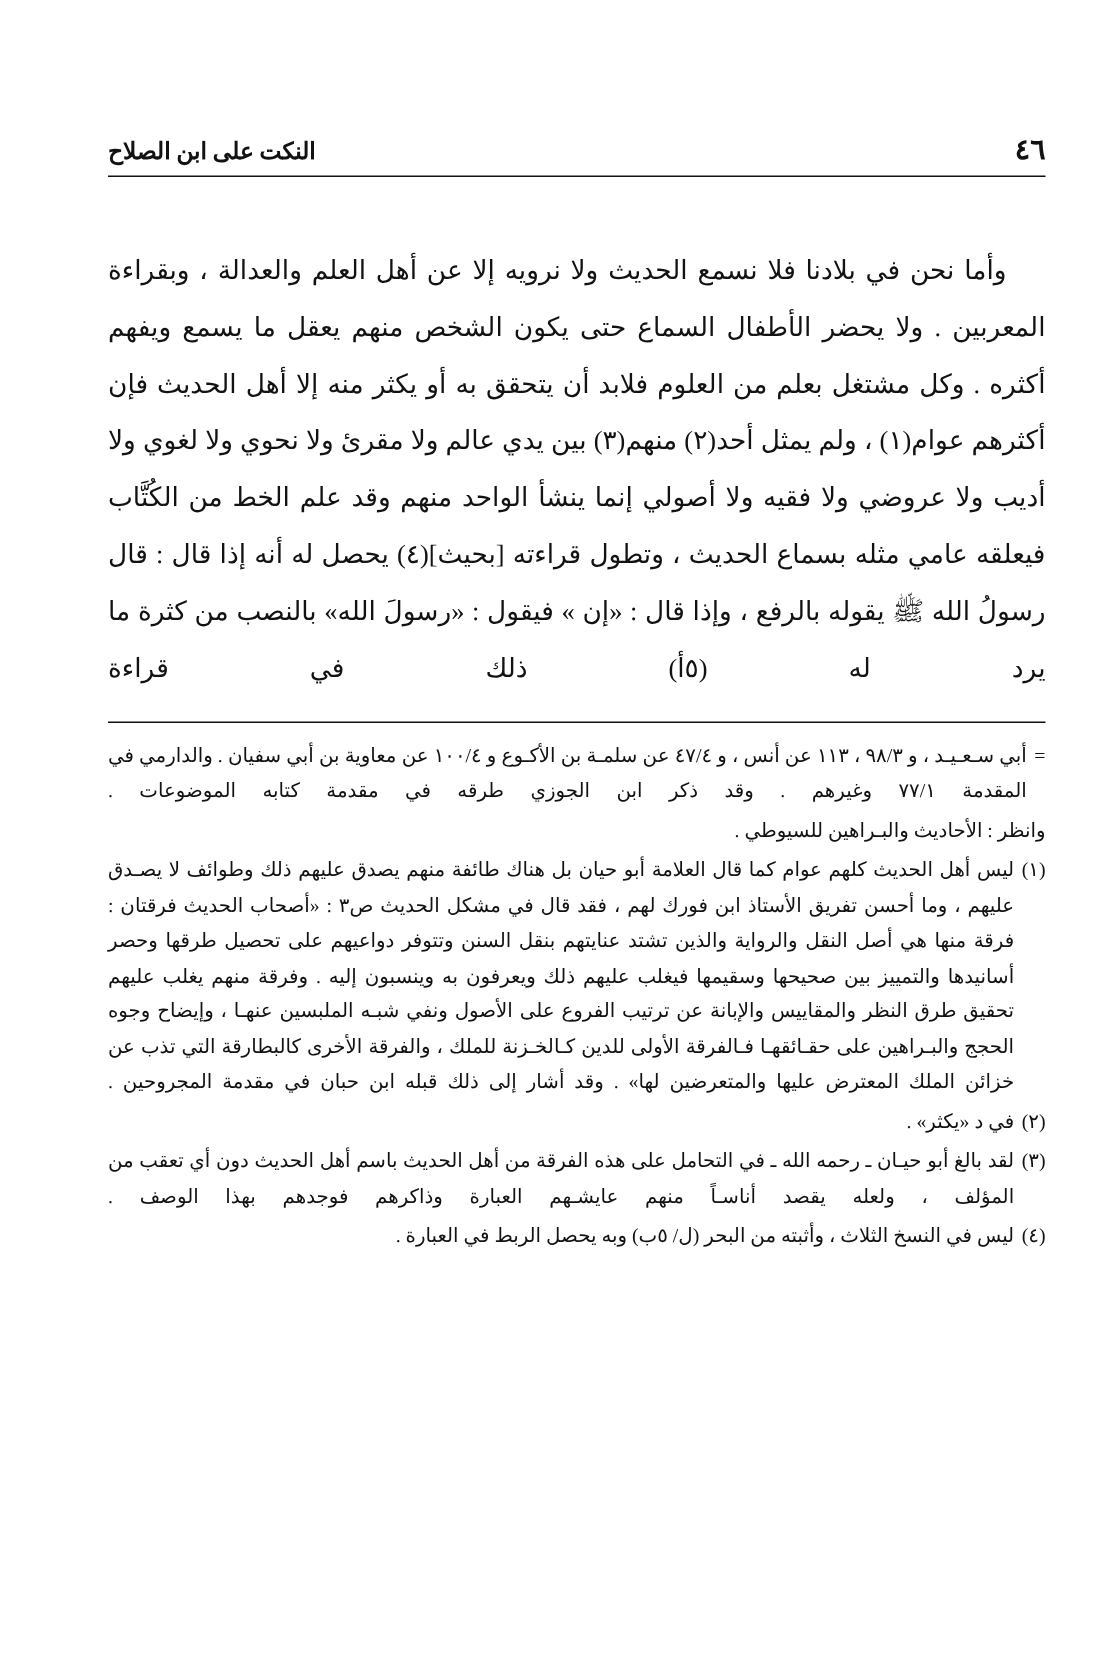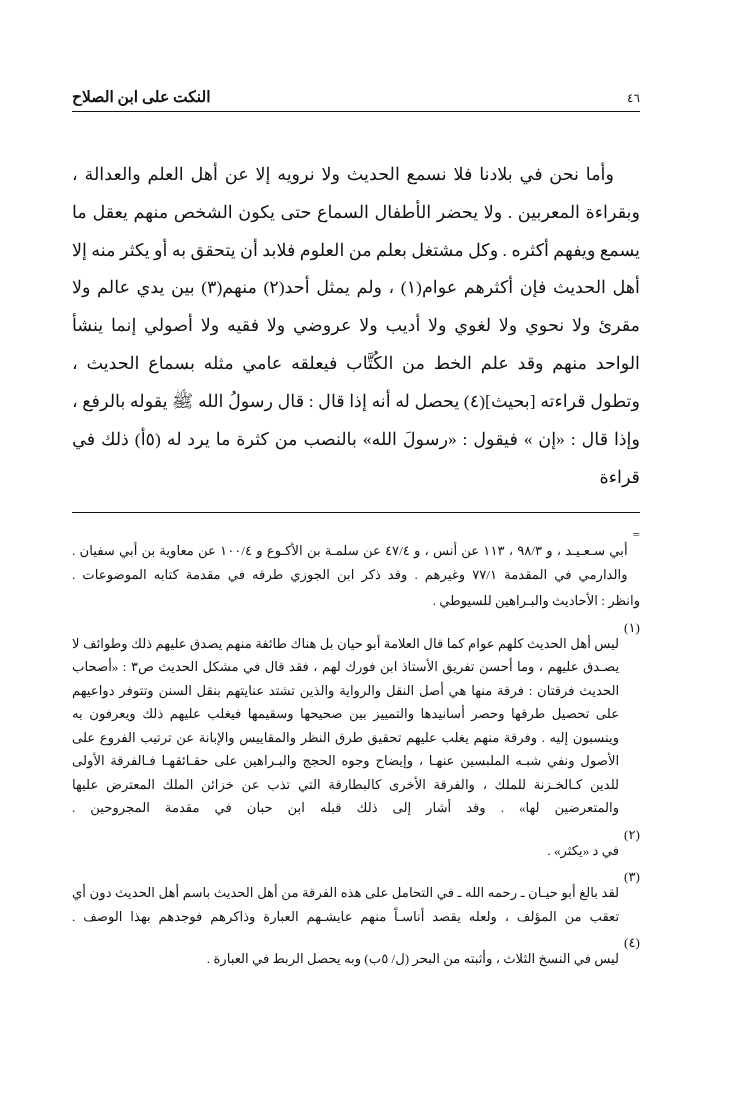--- a/index.html
+++ b/index.html
@@ -13,41 +13,41 @@
     font-family: "Liberation Serif", "DejaVu Serif", serif;
     color: #121212;
     position: relative;
     overflow: hidden;
   }
   .page {
     position: relative;
     width: 744px;
     height: 1102px;
     box-sizing: border-box;
-    padding: 88px 104px 40px 72px;
+    padding: 88px 47px 40px 72px;
   }
 
   
   .header {
     display: flex;
     flex-direction: row-reverse;
     align-items: baseline;
     justify-content: space-between;
     border-bottom: 1.4px solid #111;
     padding-bottom: 5px;
     margin-bottom: 44px;
   }
   .header-title {
     font-size: 15.5px;
     font-weight: 700;
     letter-spacing: 0px;
   }
   .header-page {
-    font-size: 12px;
-    font-weight: 400;
+    font-size: 19px;
+    font-weight: 700;
     direction: rtl;
     margin-left: 12px;
   }
 
   
   .main-text {
     direction: rtl;
     text-align: justify;
     text-align-last: justify;
     font-size: 17.6px;
@@ -82,21 +82,20 @@
   }
   .fn-marker {
     flex: 0 0 auto;
     padding-left: 5px;
     white-space: nowrap;
   }
   .fn-body {
     flex: 1 1 auto;
     text-align: justify;
     text-align-last: justify;
-    margin-top: 16px;
   }
   .fn-body.last-right {
     text-align-last: right;
   }
   .fn-plain {
     margin-bottom: 3px;
     text-align: justify;
     text-align-last: right;
   }
 </style>

